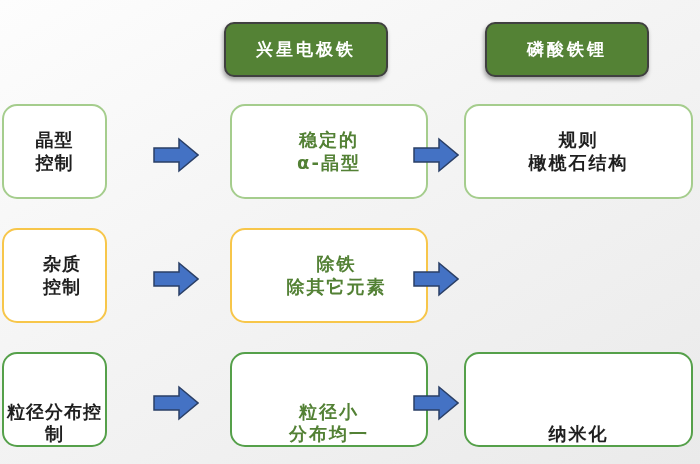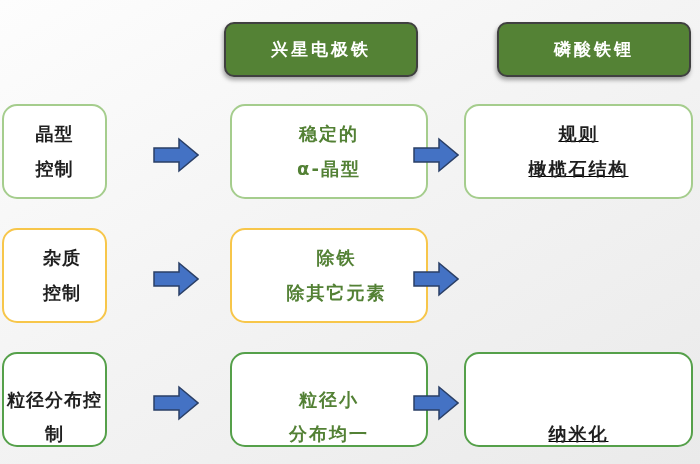--- a/index.html
+++ b/index.html
@@ -3,39 +3,39 @@
 <meta charset="utf-8">
 <style>
   html,body{margin:0;padding:0;}
   body{font-family:"DejaVu Sans","Liberation Sans",sans-serif;}
   .canvas{
     position:relative;width:700px;height:464px;overflow:hidden;
     background:linear-gradient(150deg,#fdfdfd 0%,#f4f4f4 45%,#eaeaea 100%);
   }
   
   .header-box{
-    position:absolute;top:22px;width:194px;height:55px;
+    position:absolute;top:22px;width:164px;height:55px;
     background:#548235;border:2px solid #404040;border-radius:10px;
     box-shadow:-1px 3px 4px rgba(0,0,0,0.35);
     display:flex;align-items:center;justify-content:center;
     color:#ffffff;font-weight:bold;font-size:17px;letter-spacing:3px;
     box-sizing:border-box;
   }
   .header-left{left:224px;}
-  .header-right{left:497px;}
+  .header-right{left:485px;}
   
   .flow-box{
     position:absolute;height:95px;background:#ffffff;border-radius:15px;
     display:flex;flex-direction:column;align-items:center;justify-content:center;
-    gap:13px;box-sizing:border-box;font-weight:bold;font-size:18px;
+    gap:1px;box-sizing:border-box;font-weight:bold;font-size:18px;
     letter-spacing:2px;text-align:center;
   }
   .col-left{left:2px;width:105px;letter-spacing:1px;}
   .col-mid{left:207px;width:198px;margin-left:23px;}
-  .col-right{left:464px;width:229px;text-decoration:underline;}
+  .col-right{left:464px;width:229px;}
   .row1{top:104px;}
   .row2{top:228px;}
   .row3{top:352px;}
   .b-lgreen{border:2px solid #a5cd8d;}
   .b-yellow{border:2px solid #f7c64a;padding-left:15px;}
   .b-dgreen{border:2px solid #55a04a;justify-content:flex-end;}
   .dark{color:#1f1f1f;}
   .green-text{color:#538135;}
   .line{display:block;line-height:1.2;}
   

